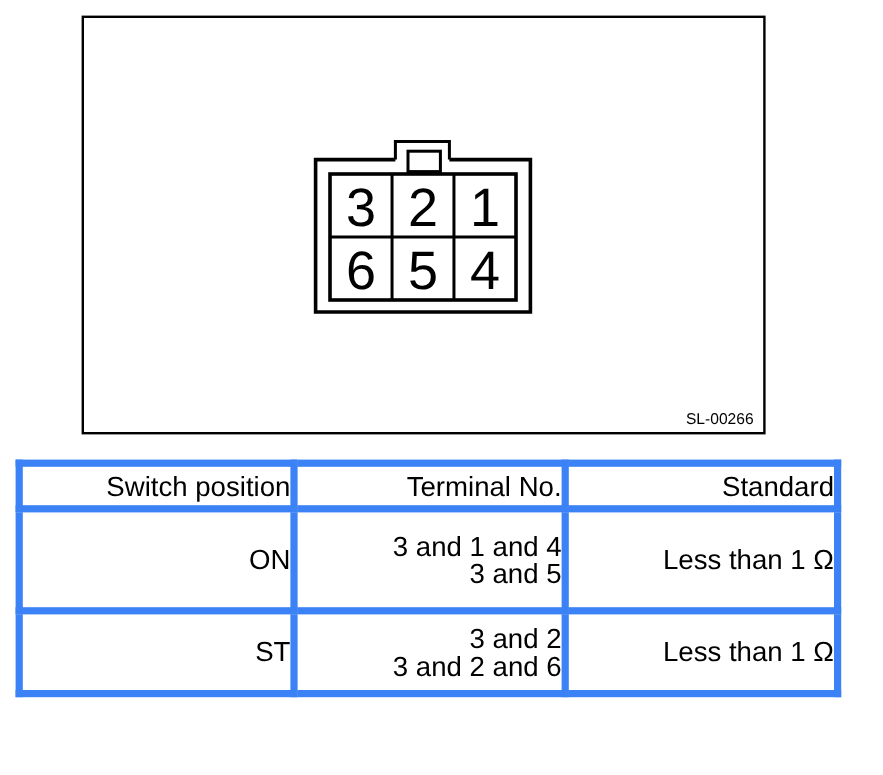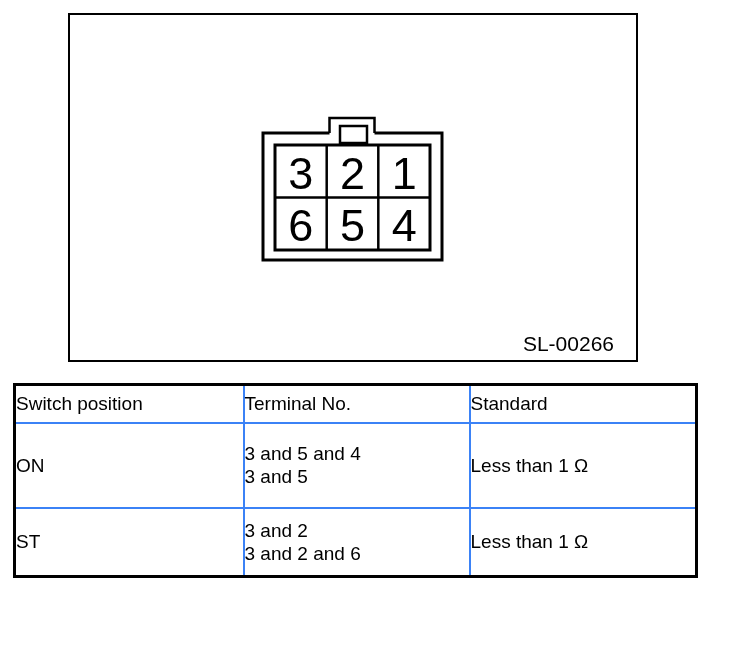--- a/index.html
+++ b/index.html
@@ -31,43 +31,43 @@
   }
   .connector-svg path, .connector-svg line { stroke: #000; fill: none; }
   .connector-svg rect.latch { fill: #fff; stroke: #000; }
   .connector-svg text {
     font-family: "Liberation Sans", "DejaVu Sans", sans-serif;
     font-size: 45px;
     fill: #000;
   }
   .figure-label {
     position: absolute;
-    right: 22px; bottom: 4px;
-    font-size: 21px;
+    right: 8px; bottom: 4px;
+    font-size: 13px;
     letter-spacing: 0px;
     white-space: nowrap;
   }
 
   
   table.continuity {
     position: absolute;
     left: 13px; top: 383px;
     width: 682px;
     border-collapse: collapse;
     table-layout: fixed;
     background: #fff;
   }
   table.continuity col.c1 { width: 229px; }
   table.continuity col.c2 { width: 226px; }
   table.continuity col.c3 { width: 227px; }
   table.continuity th, table.continuity td {
-    border: 2px solid #3b82f6;
-    text-align: left;
+    border: 6px solid #3b82f6;
+    text-align: right;
     vertical-align: middle;
-    font-size: 19px;
+    font-size: 23px;
     font-weight: normal;
     line-height: 23px;
     padding: 0;
   }
   table.continuity { border: 3px solid #000; }
   table.continuity th { font-weight: normal; }
   tr.r-head   { height: 38px; }
   tr.r-lock   { height: 37px; }
   tr.r-acc    { height: 39px; }
   tr.r-on     { height: 85px; }
@@ -113,21 +113,21 @@
       <tr class="r-head">
         <th>Switch position</th>
         <th>Terminal No.</th>
         <th>Standard</th>
       </tr>
     </thead>
     <tbody>
       <tr class="r-on">
         <td>ON</td>
         <td>
-          <div class="terminal-line">3 and 5 and 4</div>
+          <div class="terminal-line">3 and 1 and 4</div>
           <div class="terminal-line">3 and 5</div>
         </td>
         <td>Less than 1 Ω</td>
       </tr>
       <tr class="r-st">
         <td>ST</td>
         <td>
           <div class="terminal-line">3 and 2</div>
           <div class="terminal-line">3 and 2 and 6</div>
         </td>

